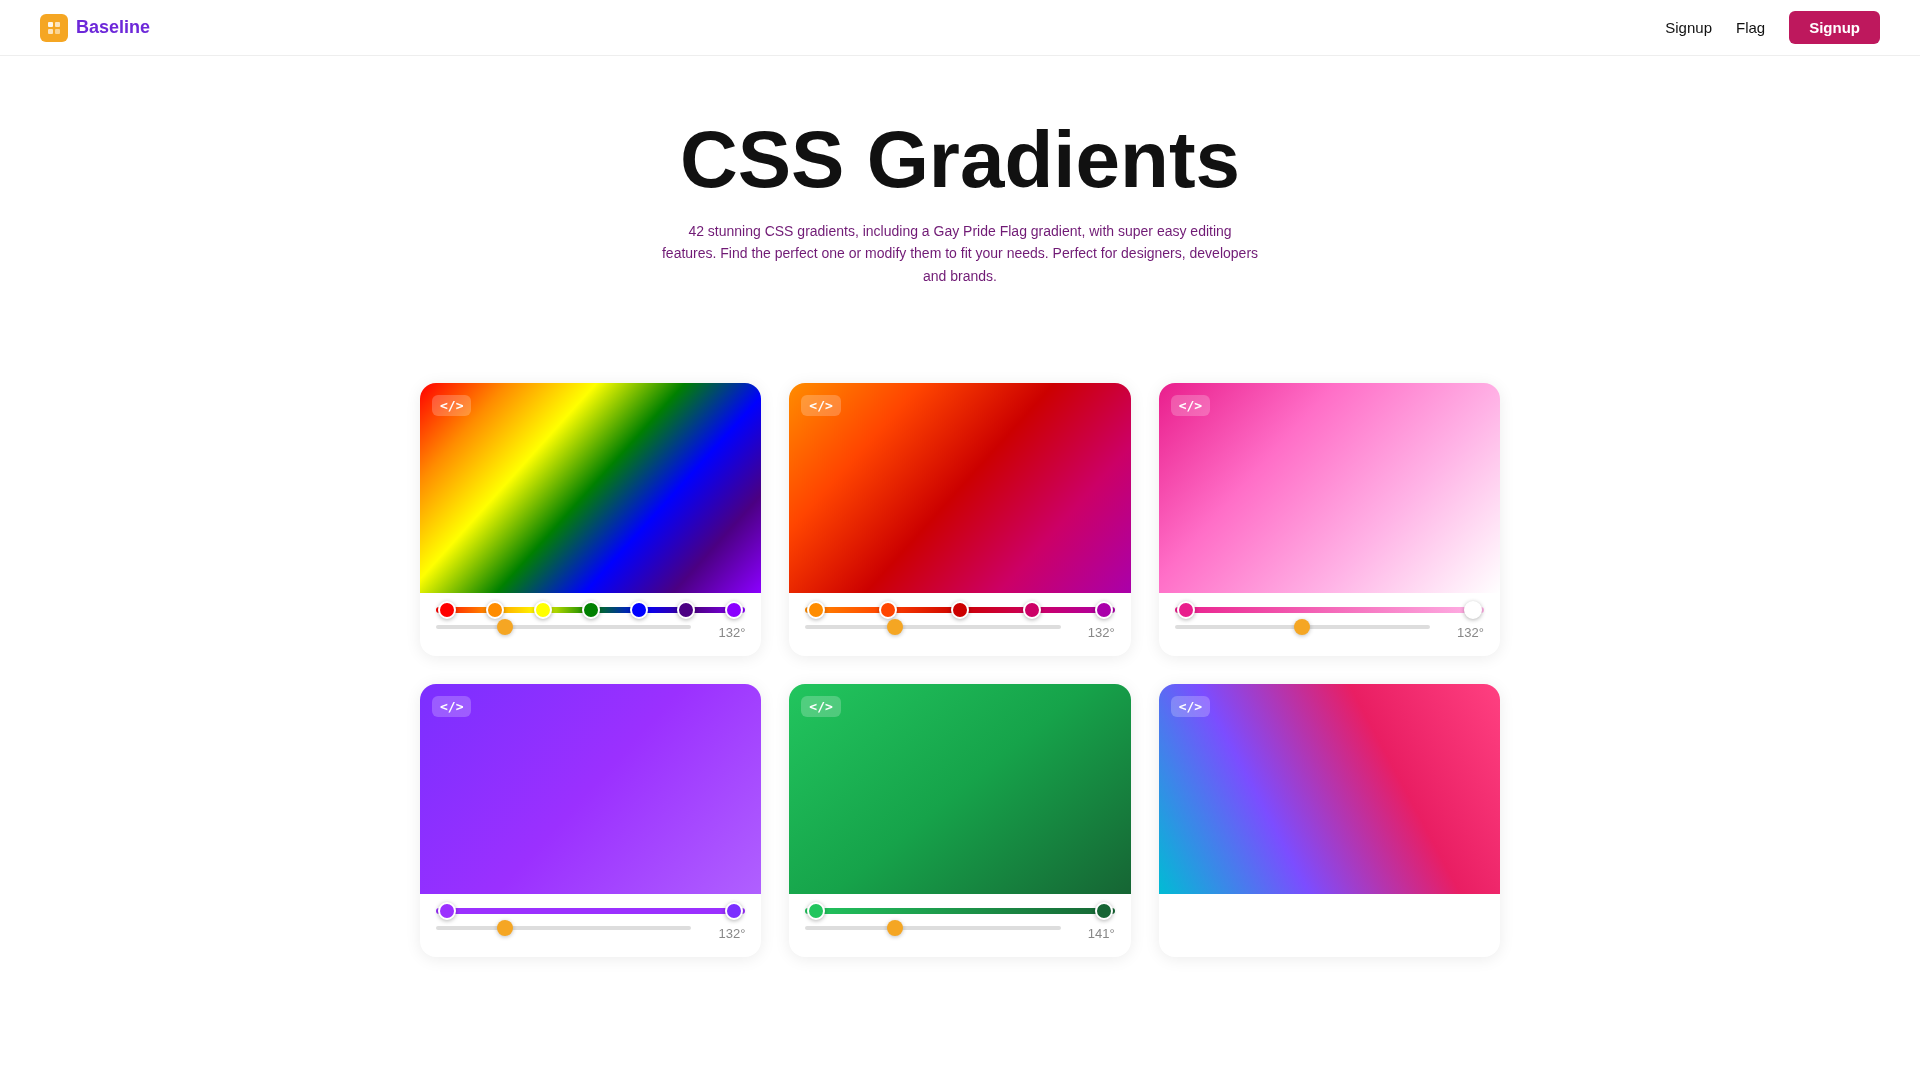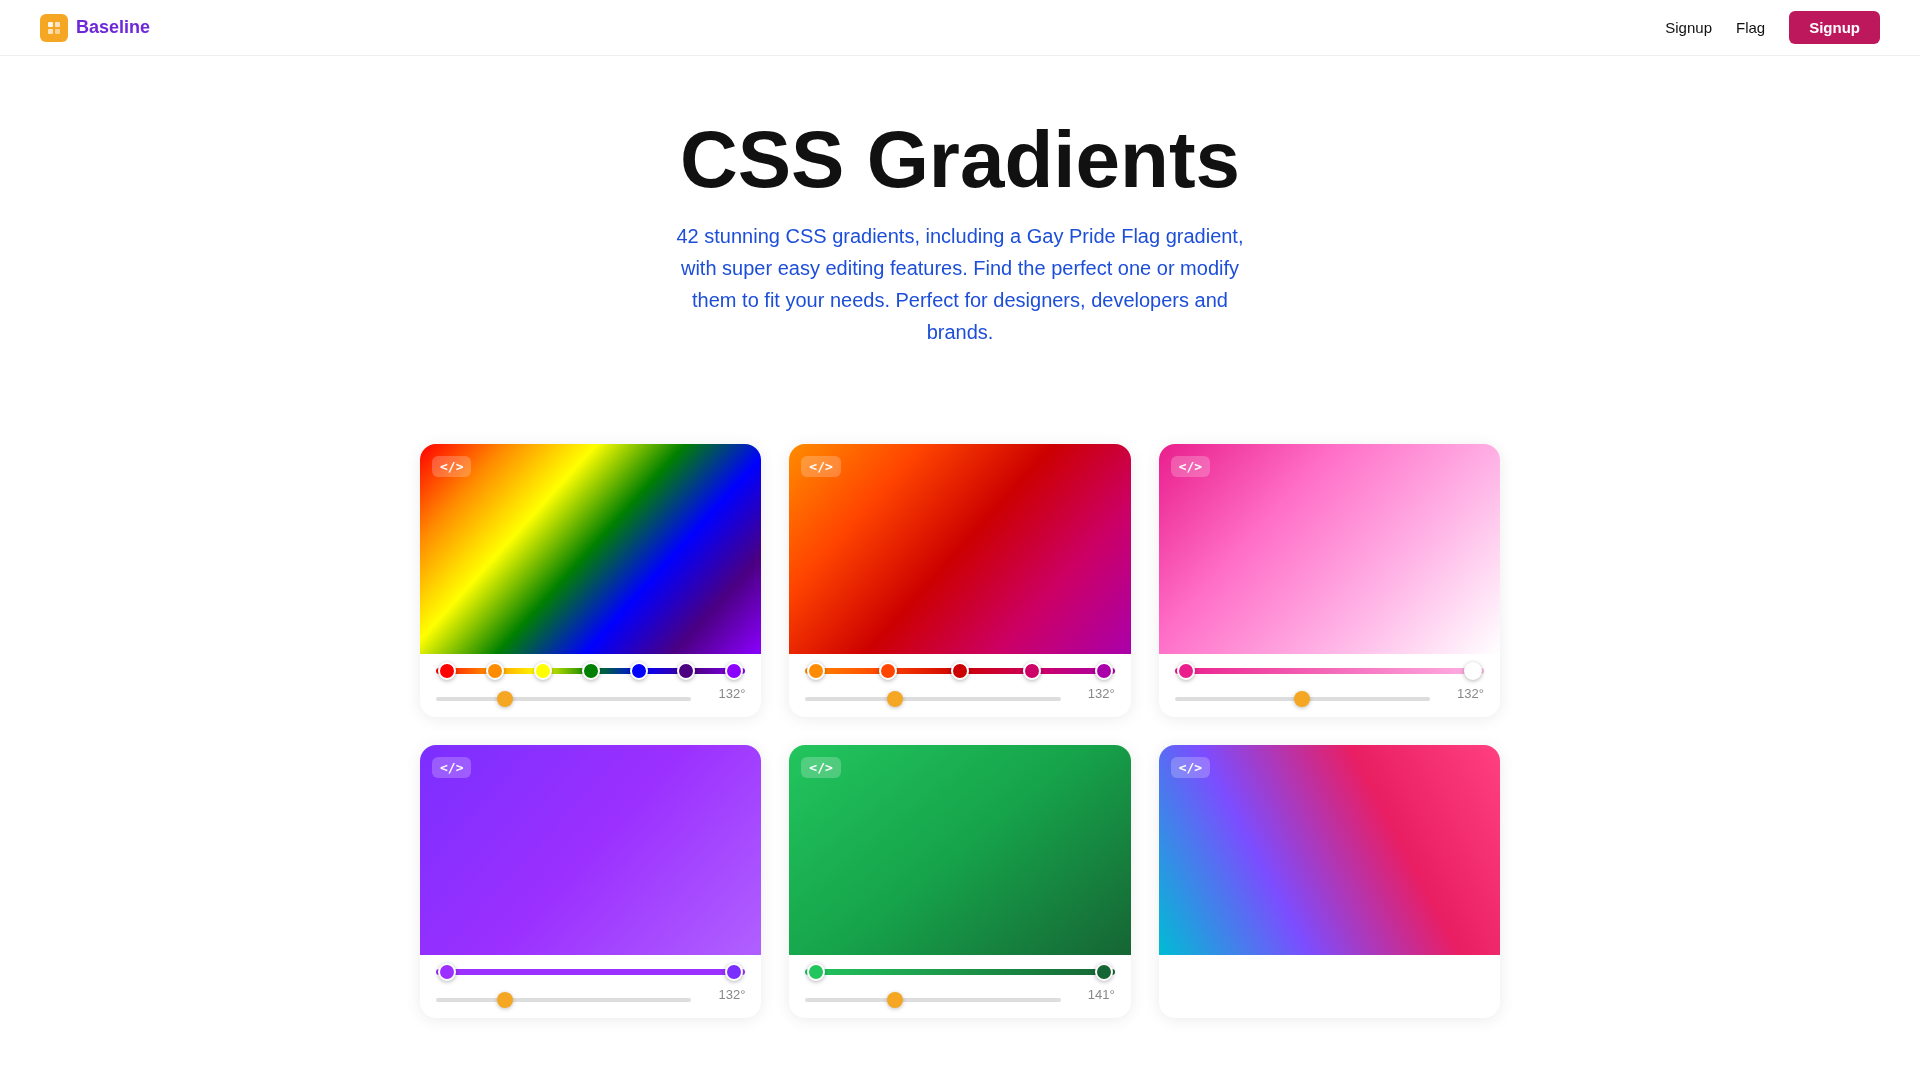--- a/index.html
+++ b/index.html
@@ -68,22 +68,22 @@
       padding: 60px 20px 40px;
     }
     .hero h1 {
       font-size: 80px;
       font-weight: 900;
       line-height: 1.1;
       color: #111;
       margin-bottom: 10px;
     }
     .hero p {
-      font-size: 20px;
-      color: #1d4ed8;
+      font-size: 14px;
+      color: #701a75;
       max-width: 600px;
       margin: 16px auto;
       line-height: 1.6;
     }
 
     
     .gradient-grid {
       display: grid;
       grid-template-columns: repeat(3, 1fr);
       gap: 28px;
@@ -164,21 +164,21 @@
       border-radius: 50%;
       border: 2px solid #fff;
       box-shadow: 0 1px 4px rgba(0,0,0,0.3);
       cursor: pointer;
       flex-shrink: 0;
     }
 
     
     .angle-row {
       display: flex;
-      align-items: flex-end;
+      align-items: flex-start;
       gap: 18px;
     }
     .angle-track {
       flex: 1;
       height: 4px;
       background: #ddd;
       border-radius: 2px;
       position: relative;
     }
     .angle-thumb {

